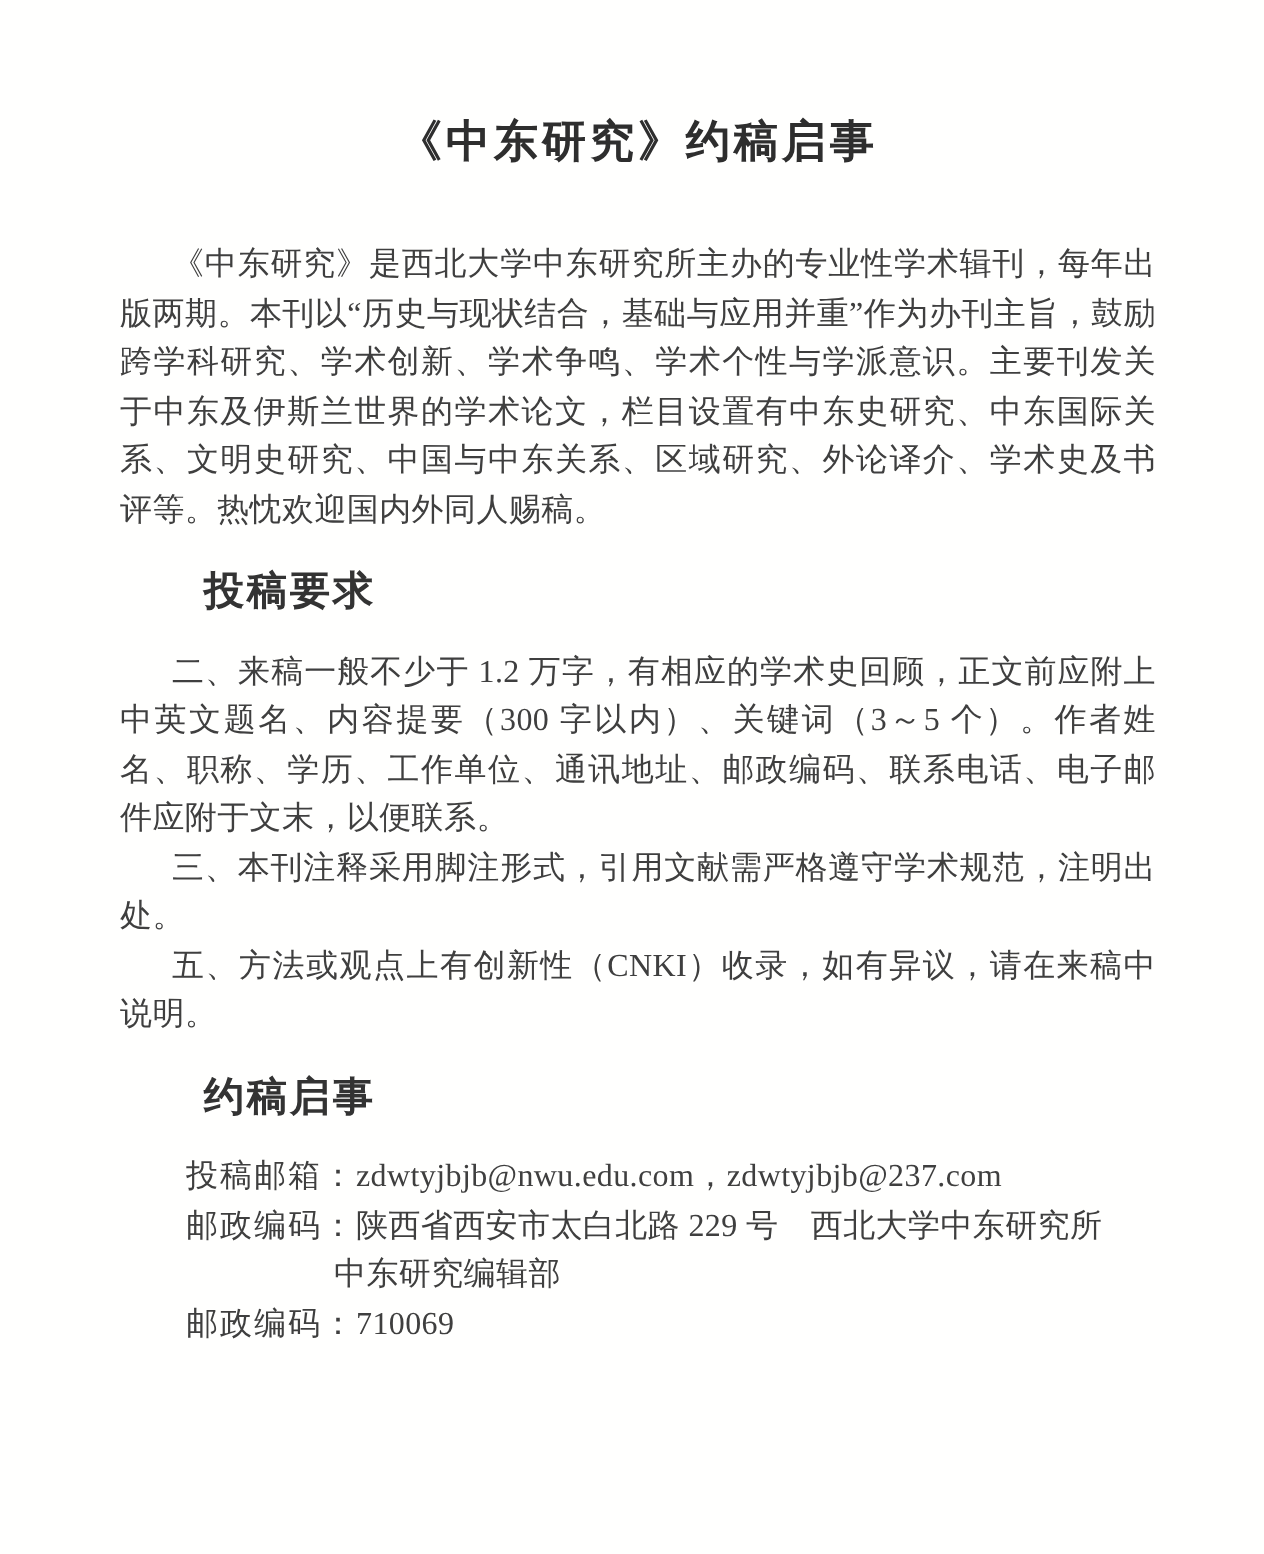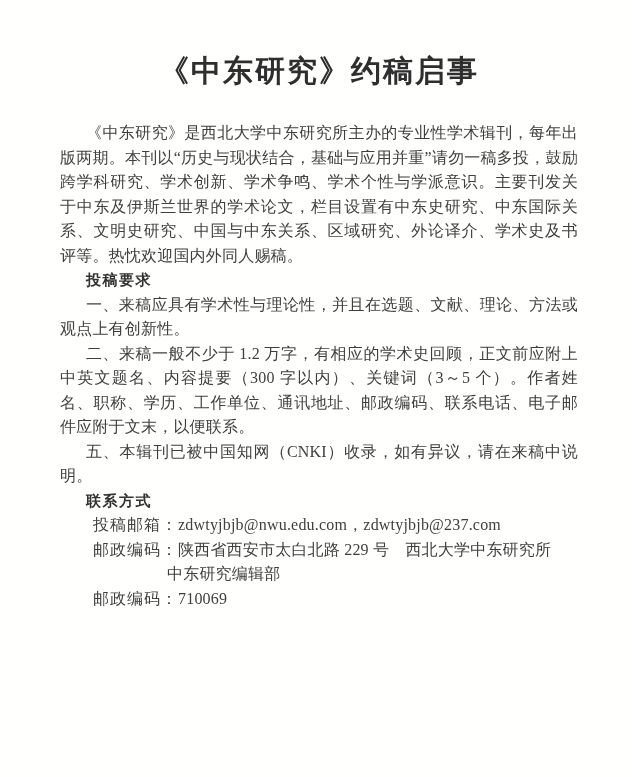--- a/index.html
+++ b/index.html
@@ -16,43 +16,43 @@
   }
   .page {
     box-sizing: border-box;
     width: 632px;
     height: 777px;
     padding: 57px 54px 0 60px;
   }
   .doc-title {
     font-family: "Liberation Sans", "DejaVu Sans", sans-serif;
     font-weight: bold;
-    font-size: 30px;
+    font-size: 22px;
     line-height: 28px;
     color: #2e2e2e;
     text-align: center;
     letter-spacing: 2px;
     margin: 0 0 36px 0;
   }
   p.body {
     font-size: 16px;
     line-height: 24.5px;
     margin: 0;
     text-align: justify;
     letter-spacing: 0.2px;
   }
   .indent {
     text-indent: 26px;
   }
   p.section-heading {
     font-family: "Liberation Sans", "DejaVu Sans", sans-serif;
     font-weight: bold;
-    font-size: 15px;
+    font-size: 20px;
     line-height: 24.5px;
-    margin: 0;
+    margin: 16px;
     color: #333333;
     letter-spacing: 1.5px;
     text-indent: 26px;
   }
   .contact-line {
     padding-left: 33px;
     text-align: left !important;
   }
   .contact-label {
     letter-spacing: 1px;
@@ -62,29 +62,29 @@
     text-align: right;
   }
 </style>
 </head>
 <body>
 
 <div class="page">
 
   <h1 class="doc-title">《中东研究》约稿启事</h1>
 
-  <p class="body indent">《中东研究》是西北大学中东研究所主办的专业性学术辑刊，每年出版两期。本刊以“历史与现状结合，基础与应用并重”请勿一稿多投，鼓励跨学科研究、学术创新、学术争鸣、学术个性与学派意识。主要刊发关于中东及伊斯兰世界的学术论文，栏目设置有中东史研究、中东国际关系、文明史研究、中国与中东关系、区域研究、外论译介、学术史及书评等。热忱欢迎国内外同人赐稿。</p>
+  <p class="body indent">《中东研究》是西北大学中东研究所主办的专业性学术辑刊，每年出版两期。本刊以“历史与现状结合，基础与应用并重”作为办刊主旨，鼓励跨学科研究、学术创新、学术争鸣、学术个性与学派意识。主要刊发关于中东及伊斯兰世界的学术论文，栏目设置有中东史研究、中东国际关系、文明史研究、中国与中东关系、区域研究、外论译介、学术史及书评等。热忱欢迎国内外同人赐稿。</p>
 
   <p class="section-heading">投稿要求</p>
 
-  <p class="body indent">一、来稿应具有学术性与理论性，并且在选题、文献、理论、方法或观点上有创新性。</p>
   <p class="body indent">二、来稿一般不少于 1.2 万字，有相应的学术史回顾，正文前应附上中英文题名、内容提要（300 字以内）、关键词（3～5 个）。作者姓名、职称、学历、工作单位、通讯地址、邮政编码、联系电话、电子邮件应附于文末，以便联系。</p>
-  <p class="body indent">五、本辑刊已被中国知网（CNKI）收录，如有异议，请在来稿中说明。</p>
+  <p class="body indent">三、本刊注释采用脚注形式，引用文献需严格遵守学术规范，注明出处。</p>
+  <p class="body indent">五、方法或观点上有创新性（CNKI）收录，如有异议，请在来稿中说明。</p>
 
-  <p class="section-heading">联系方式</p>
+  <p class="section-heading">约稿启事</p>
 
   <p class="body contact-line"><span class="contact-label">投稿邮箱：</span><span>zdwtyjbjb@nwu.edu.com，zdwtyjbjb@237.com</span></p>
 
   <p class="body contact-line"><span class="contact-label">邮政编码：</span><span>陕西省西安市太白北路 229 号　西北大学中东研究所</span></p>
 
   <p class="body addr-continuation">中东研究编辑部</p>
 
   <p class="body contact-line"><span class="contact-label">邮政编码：</span><span>710069</span></p>
 
 </div>

